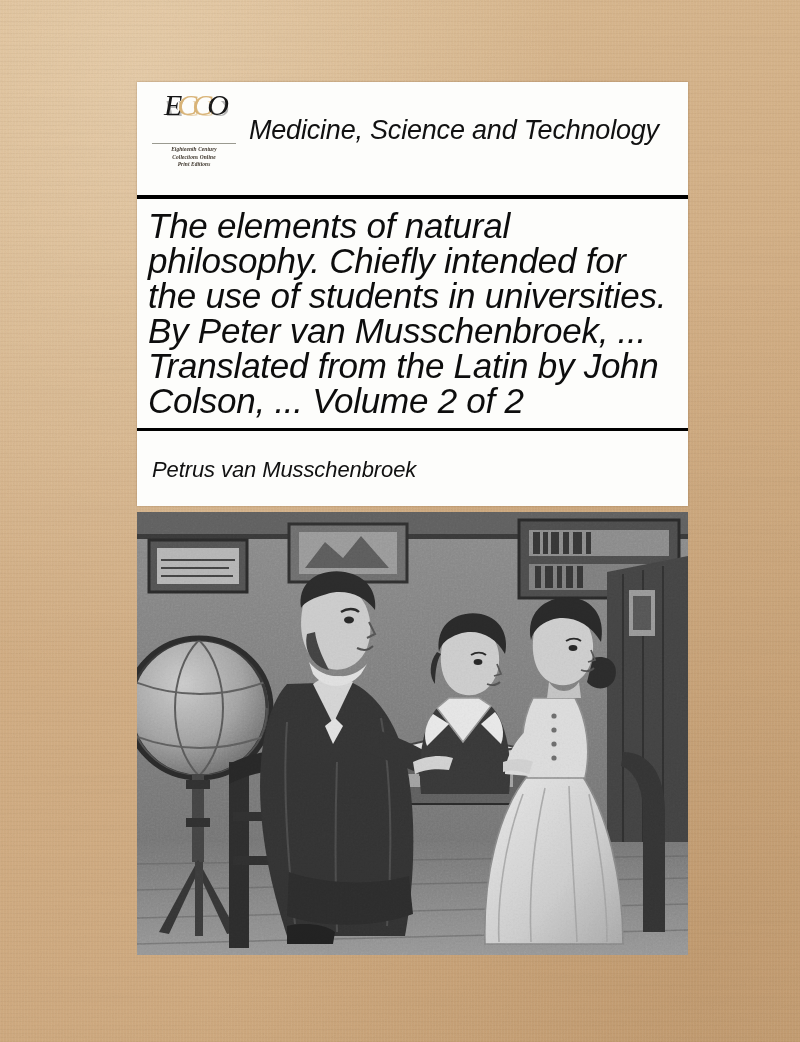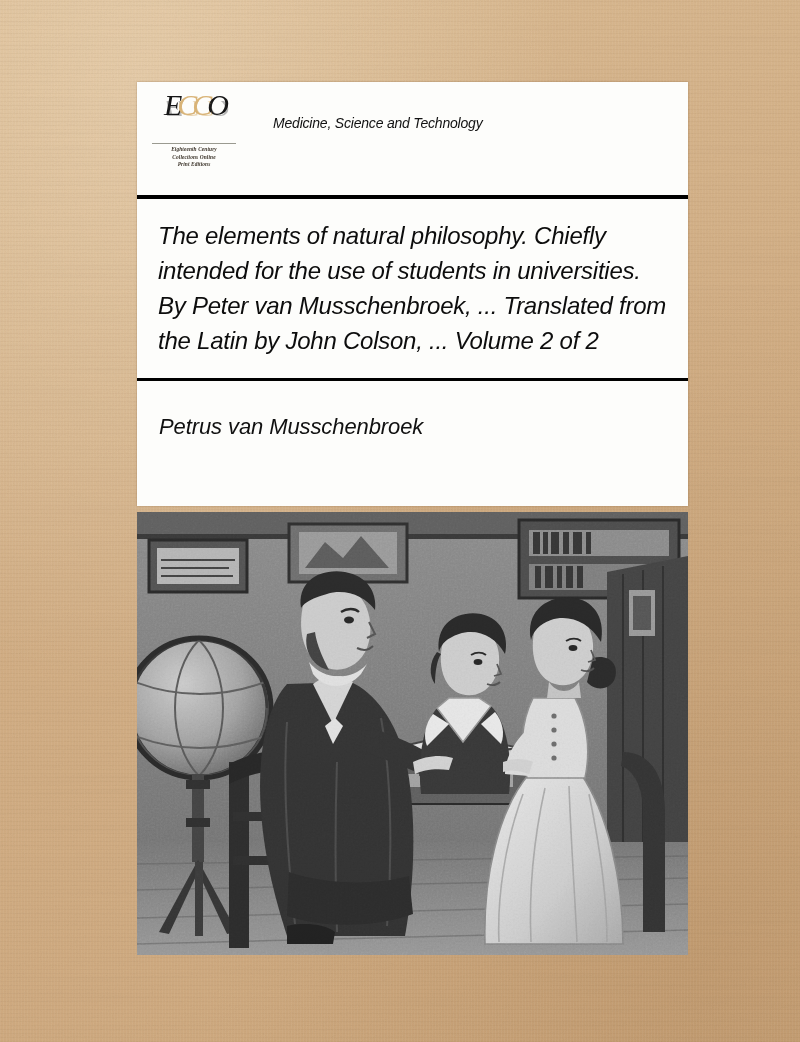--- a/index.html
+++ b/index.html
@@ -97,56 +97,55 @@
     color: #3a3228;
     letter-spacing: .1px;
     line-height: 7.6px;
     white-space: nowrap;
   }
   .header-title {
     position: absolute;
     left: 112px;
     top: 33px;
     right: 6px;
-    font-size: 14px;
+    font-size: 27px;
     color: #111;
     letter-spacing: -0.2px;
     white-space: nowrap;
-    margin-left: 24px;
   }
 
   .rule {
     height: 4px;
     background: #000;
     width: 100%;
   }
   .rule-thin { height: 3px; }
 
   .title-block {
     padding: 9px 9px 10px 11px;
   }
   .book-title {
-    font-size: 24px;
+    font-size: 35px;
     line-height: 35px;
     color: #0d0d0d;
     letter-spacing: -0.25px;
-    margin: 10px;
+    margin: 0;
     font-weight: 400;
   }
 
   .author-block {
     padding: 22px 9px 0 11px;
     height: 70px;
     box-sizing: border-box;
   }
   .author-name {
     font-size: 22px;
     color: #111;
     letter-spacing: -0.1px;
-    margin: 11px;
+    margin: 4px;
     font-weight: 400;
   }
 
   
   #illustration {
     position: absolute;
     left: 137px;
     top: 512px;
     width: 551px;
     height: 443px;

